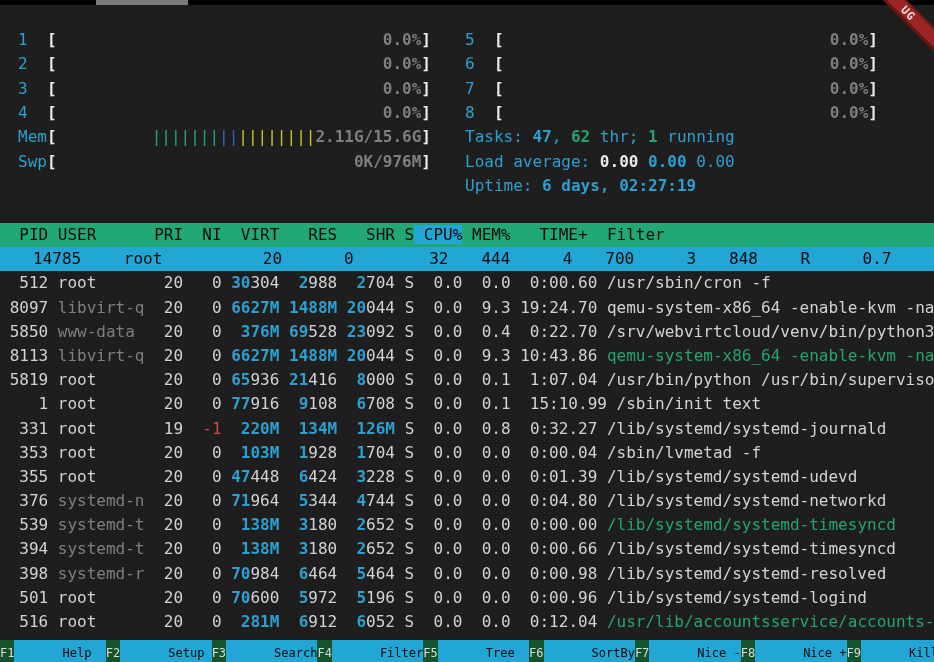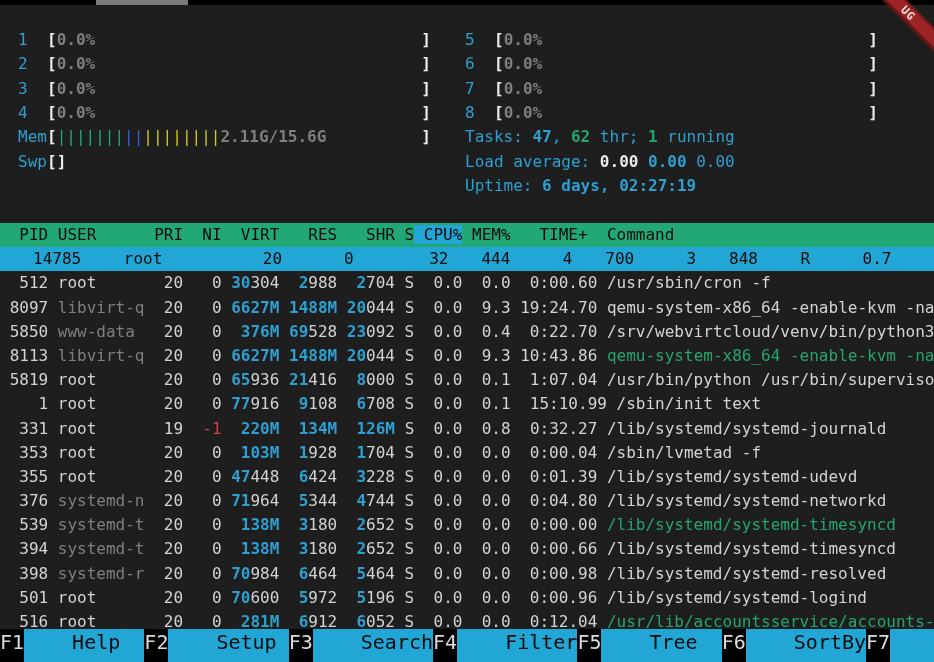--- a/index.html
+++ b/index.html
@@ -19,42 +19,42 @@
     color:#e9e2e2;font-size:11px;font-weight:bold;letter-spacing:1px;
     text-align:center;line-height:17px;
     box-shadow:inset 0 -3px 0 rgba(0,0,0,.35), inset 0 2px 0 rgba(0,0,0,.25);
     z-index:5;
   }
   
   .meters{position:absolute;top:28px;left:18px;right:56px;display:grid;grid-template-columns:1fr 1fr;column-gap:34px;}
   .mrow{display:flex;white-space:pre;line-height:24.33px;height:24.33px;}
   .mlabel{width:29px;color:var(--cyan,#2d9fd0);}
   .br{color:#ececec;font-weight:bold;}
-  .minner{flex:1;display:flex;justify-content:flex-start;overflow:hidden;}
+  .minner{flex:1;display:flex;justify-content:flex-end;overflow:hidden;}
   .mval{color:var(--dim,#7f7f7f);font-weight:bold;}
   .pipe-green{color:var(--green_bg,#22a877);}
   .pipe-blue{color:var(--meter_blue,#3465cc);}
   .pipe-yellow{color:var(--yellow,#d0c71c);}
   .srow{white-space:pre;line-height:24.33px;height:24.33px;}
   .cyan{color:var(--cyan,#2d9fd0);}
   .cyan-b{color:var(--cyan,#2d9fd0);font-weight:bold;}
   .green{color:var(--green,#27a46d);}
   .green-b{color:var(--green,#27a46d);font-weight:bold;}
   .white-b{color:#eaeaea;font-weight:bold;}
   .dim{color:var(--dim,#7f7f7f);}
   .red{color:var(--red,#c64747);}
   
   .table{position:absolute;top:223px;left:0;right:0;}
   .line{white-space:pre;height:24.2px;line-height:24.2px;}
   .thead{background:var(--green_bg,#22a877);color:#0c0c0c;}
   .thead .sort{background:var(--cyan_bg,#22a6d6);color:#0c0c0c;}
   .row.selected{background:var(--cyan_bg,#22a6d6);}
   .row.selected span{color:#0b0b0b !important;font-weight:normal !important;padding-left:33px;}
   
-  .footer{position:absolute;left:0;right:0;bottom:0;height:33px;display:flex;background:#000000;line-height:26px;font-size:20px;}
+  .footer{position:absolute;left:0;right:0;bottom:0;height:22px;display:flex;background:#14532d;line-height:26px;font-size:12px;}
   .fitem{display:flex;}
   .fitem:last-child{flex:1;align-items:flex-end;}
   .fkey{color:#dcdcdc;white-space:pre;}
   .flabel{background:var(--cyan_bg,#22a6d6);color:#0b0b0b;white-space:pre;padding-left:48px;}
   .fitem:last-child .flabel{flex:1;}
 </style>
 </head>
 <body>
 
 <div class="screen">
@@ -63,35 +63,35 @@
   </div>
   <div class="ribbon">UG</div>
 
   <div class="meters">
     <div id="col-left">
         <div class="mrow"><span class="mlabel">1</span><span class="br">[</span><span class="minner"><span></span><span class="mval">0.0%</span></span><span class="br">]</span></div>
         <div class="mrow"><span class="mlabel">2</span><span class="br">[</span><span class="minner"><span></span><span class="mval">0.0%</span></span><span class="br">]</span></div>
         <div class="mrow"><span class="mlabel">3</span><span class="br">[</span><span class="minner"><span></span><span class="mval">0.0%</span></span><span class="br">]</span></div>
         <div class="mrow"><span class="mlabel">4</span><span class="br">[</span><span class="minner"><span></span><span class="mval">0.0%</span></span><span class="br">]</span></div>
         <div class="mrow"><span class="mlabel">Mem</span><span class="br">[</span><span class="minner"><span><span class="pipe-green">|||||||</span><span class="pipe-blue">||</span><span class="pipe-yellow">||||||||</span></span><span class="mval">2.11G/15.6G</span></span><span class="br">]</span></div>
-        <div class="mrow"><span class="mlabel">Swp</span><span class="br">[</span><span class="br">]</span></div>
+        <div class="mrow"><span class="mlabel">Swp</span><span class="br">[</span><span class="minner"><span></span><span class="mval">0K/976M</span></span><span class="br">]</span></div>
       </div>
     <div id="col-right">
         <div class="mrow"><span class="mlabel">5</span><span class="br">[</span><span class="minner"><span></span><span class="mval">0.0%</span></span><span class="br">]</span></div>
         <div class="mrow"><span class="mlabel">6</span><span class="br">[</span><span class="minner"><span></span><span class="mval">0.0%</span></span><span class="br">]</span></div>
         <div class="mrow"><span class="mlabel">7</span><span class="br">[</span><span class="minner"><span></span><span class="mval">0.0%</span></span><span class="br">]</span></div>
         <div class="mrow"><span class="mlabel">8</span><span class="br">[</span><span class="minner"><span></span><span class="mval">0.0%</span></span><span class="br">]</span></div>
         <div class="srow"><span class="cyan">Tasks: </span><span class="cyan-b">47</span><span class="cyan">, </span><span class="green-b">62</span><span class="cyan"> thr; </span><span class="green-b">1</span><span class="cyan"> running</span></div>
         <div class="srow"><span class="cyan">Load average: </span><span class="white-b">0.00 </span><span class="cyan-b">0.00 </span><span class="cyan">0.00</span></div>
         <div class="srow"><span class="cyan">Uptime: </span><span class="cyan-b">6 days, 02:27:19</span></div>
       </div>
   </div>
 
   <div class="table" id="ptable">
-      <div class="line thead"><span>  PID USER      PRI  NI  VIRT   RES   SHR S</span><span class="sort"> CPU%</span><span> MEM%   TIME+  Command</span></div>
+      <div class="line thead"><span>  PID USER      PRI  NI  VIRT   RES   SHR S</span><span class="sort"> CPU%</span><span> MEM%   TIME+  Filter</span></div>
       <div class="line row selected"><span>14785 </span><span>root      </span><span> 20 </span><span>  0</span><span> </span><span class="cyan-b">32</span><span>444 </span><span class="cyan-b"> 4</span><span>700 </span><span class="cyan-b"> 3</span><span>848 </span><span>R </span><span> 0.7 </span><span> 0.0 </span><span> 0:00.08 </span><span>htop</span></div>
       <div class="line row"><span>  512 </span><span>root      </span><span> 20 </span><span>  0</span><span> </span><span class="cyan-b">30</span><span>304 </span><span class="cyan-b"> 2</span><span>988 </span><span class="cyan-b"> 2</span><span>704 </span><span>S </span><span> 0.0 </span><span> 0.0 </span><span> 0:00.60 </span><span>/usr/sbin/cron -f</span></div>
       <div class="line row"><span> 8097 </span><span class="dim">libvirt-q </span><span> 20 </span><span>  0</span><span> </span><span></span><span class="cyan-b">6627M</span><span> </span><span></span><span class="cyan-b">1488M</span><span> </span><span class="cyan-b">20</span><span>044 </span><span>S </span><span> 0.0 </span><span> 9.3 </span><span>19:24.70 </span><span>qemu-system-x86_64 -enable-kvm -na</span></div>
       <div class="line row"><span> 5850 </span><span class="dim">www-data  </span><span> 20 </span><span>  0</span><span> </span><span> </span><span class="cyan-b">376M</span><span> </span><span class="cyan-b">69</span><span>528 </span><span class="cyan-b">23</span><span>092 </span><span>S </span><span> 0.0 </span><span> 0.4 </span><span> 0:22.70 </span><span>/srv/webvirtcloud/venv/bin/python3</span></div>
       <div class="line row"><span> 8113 </span><span class="dim">libvirt-q </span><span> 20 </span><span>  0</span><span> </span><span></span><span class="cyan-b">6627M</span><span> </span><span></span><span class="cyan-b">1488M</span><span> </span><span class="cyan-b">20</span><span>044 </span><span>S </span><span> 0.0 </span><span> 9.3 </span><span>10:43.86 </span><span class="green">qemu-system-x86_64 -enable-kvm -na</span></div>
       <div class="line row"><span> 5819 </span><span>root      </span><span> 20 </span><span>  0</span><span> </span><span class="cyan-b">65</span><span>936 </span><span class="cyan-b">21</span><span>416 </span><span class="cyan-b"> 8</span><span>000 </span><span>S </span><span> 0.0 </span><span> 0.1 </span><span> 1:07.04 </span><span>/usr/bin/python /usr/bin/superviso</span></div>
       <div class="line row"><span>    1 </span><span>root      </span><span> 20 </span><span>  0</span><span> </span><span class="cyan-b">77</span><span>916 </span><span class="cyan-b"> 9</span><span>108 </span><span class="cyan-b"> 6</span><span>708 </span><span>S </span><span> 0.0 </span><span> 0.1 </span><span> 15:10.99 </span><span>/sbin/init text</span></div>
       <div class="line row"><span>  331 </span><span>root      </span><span> 19 </span><span class="red"> -1</span><span> </span><span> </span><span class="cyan-b">220M</span><span> </span><span> </span><span class="cyan-b">134M</span><span> </span><span> </span><span class="cyan-b">126M</span><span> </span><span>S </span><span> 0.0 </span><span> 0.8 </span><span> 0:32.27 </span><span>/lib/systemd/systemd-journald</span></div>
       <div class="line row"><span>  353 </span><span>root      </span><span> 20 </span><span>  0</span><span> </span><span> </span><span class="cyan-b">103M</span><span> </span><span class="cyan-b"> 1</span><span>928 </span><span class="cyan-b"> 1</span><span>704 </span><span>S </span><span> 0.0 </span><span> 0.0 </span><span> 0:00.04 </span><span>/sbin/lvmetad -f</span></div>
       <div class="line row"><span>  355 </span><span>root      </span><span> 20 </span><span>  0</span><span> </span><span class="cyan-b">47</span><span>448 </span><span class="cyan-b"> 6</span><span>424 </span><span class="cyan-b"> 3</span><span>228 </span><span>S </span><span> 0.0 </span><span> 0.0 </span><span> 0:01.39 </span><span>/lib/systemd/systemd-udevd</span></div>

